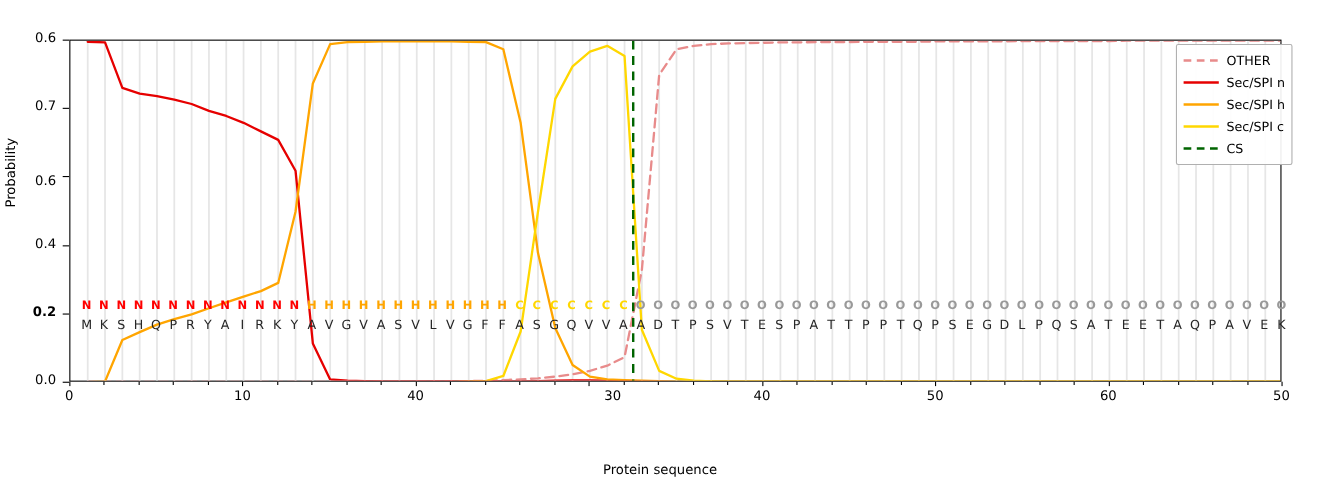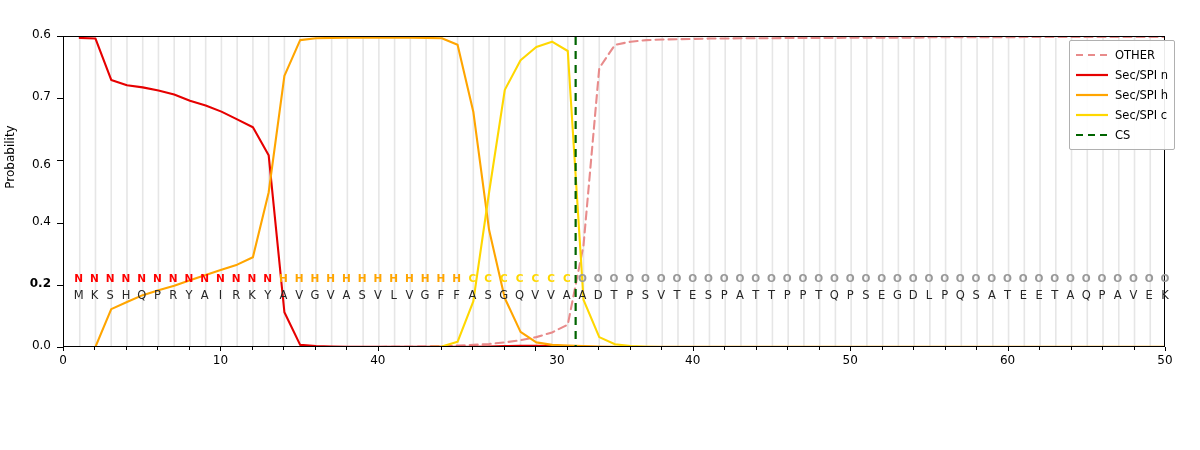--- a/index.html
+++ b/index.html
@@ -456,20 +456,21 @@
       <div class="xtick-major" style="left: 629.714px;"></div>
       <div class="xtick-text" style="left: 629.714px;">40</div>
       <div class="xtick-major" style="left: 787.143px;"></div>
       <div class="xtick-text" style="left: 787.143px;">50</div>
       <div class="xtick-major" style="left: 944.571px;"></div>
       <div class="xtick-text" style="left: 944.571px;">60</div>
       <div class="xtick-major" style="left: 1102px;"></div>
       <div class="xtick-text" style="left: 1102px;">50</div>
     </div>
 
+  <div id="xlabel">Protein sequence</div>
 
   <div id="legend">
       <div class="legend-row">
         <span class="legend-swatch">
           <svg width="34" height="12">
             <line x1="1" y1="6" x2="33" y2="6" stroke="#e88b8b" stroke-width="2.2" stroke-linecap="butt" stroke-dasharray="7,5"></line>
           </svg>
         </span>
         <span class="legend-label">OTHER</span>
       </div>

